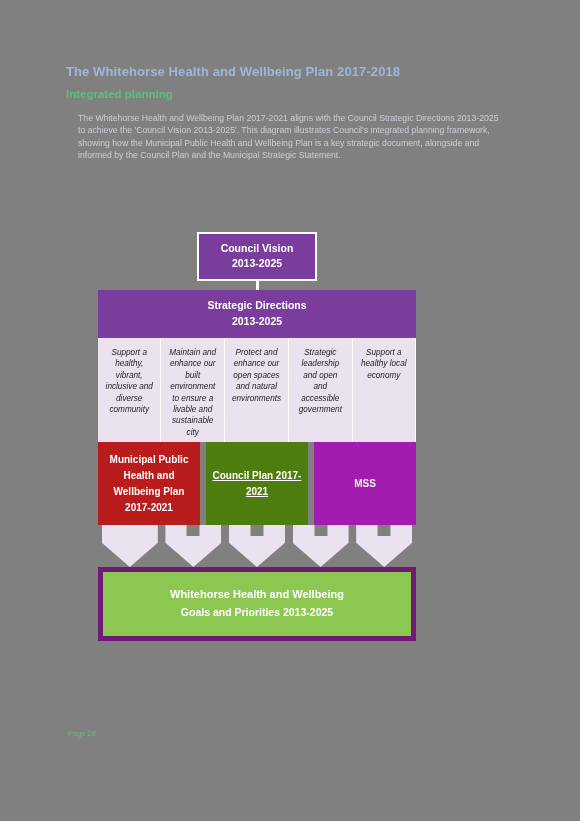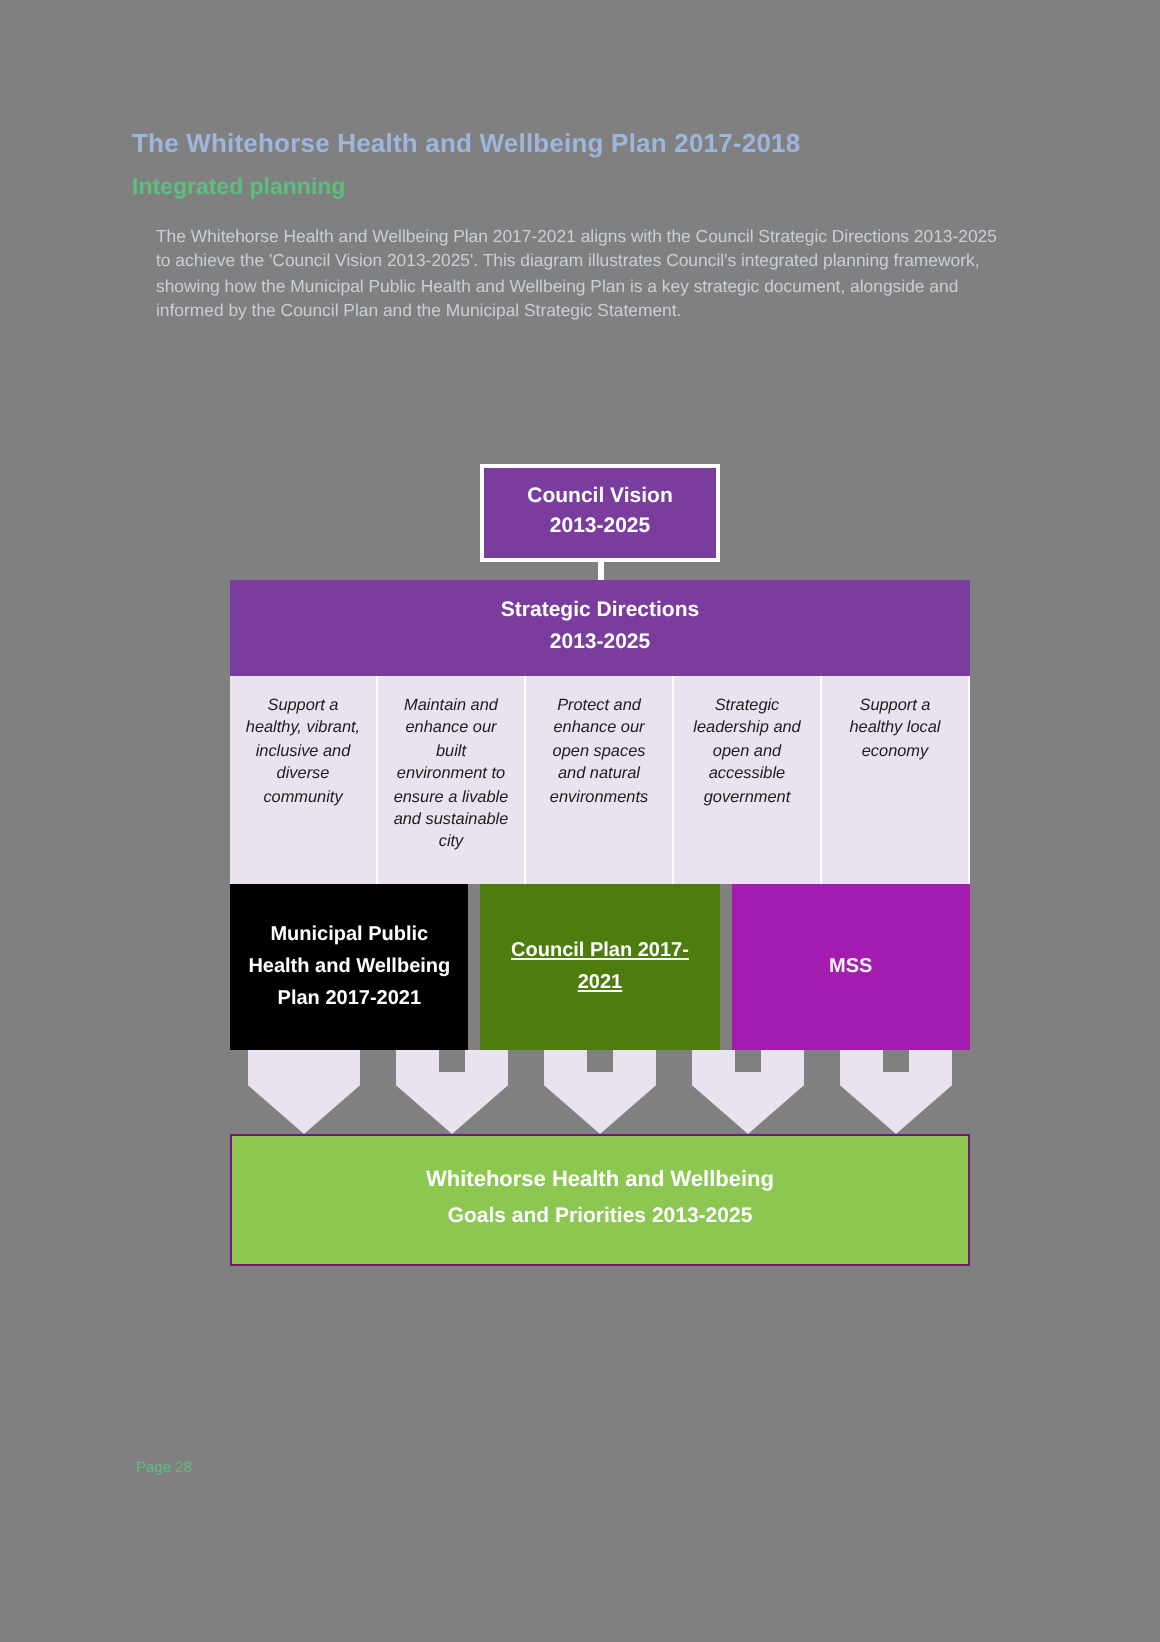--- a/index.html
+++ b/index.html
@@ -38,23 +38,23 @@
     font-size: 8.7px;
     line-height: 12.4px;
     color: #c9cfd6;
     margin: 12px;
     text-align: left;
   }
 
   
   .diagram {
     position: absolute;
-    left: 115px;
+    left: 98px;
     top: 232px;
-    width: 370px;
+    width: 318px;
   }
 
   
   .vision-row {
     display: flex;
     justify-content: center;
   }
   .council-vision {
     width: 120px;
     background: #7a3d9e;
@@ -129,21 +129,21 @@
     color: #ffffff;
     font-weight: bold;
     display: flex;
     align-items: center;
     justify-content: center;
     height: 83px;
     font-size: 10px;
     line-height: 16px;
     padding: 0 6px;
   }
-  .plan-mphwp { background: #000000; }
+  .plan-mphwp { background: #b91c1c; }
   .plan-council { background: #4d7c0f; text-decoration: underline; }
   .plan-mss { background: #a21caf; color: #f2f2f2; }
 
   
   .arrows-row {
     display: flex;
     height: 42px;
     margin-top: 0;
   }
   .arrow-cell {
@@ -167,21 +167,21 @@
     top: 0;
     width: 13px;
     height: 11px;
     background: #808080;
     z-index: 2;
   }
 
   
   .goals-banner {
     background: #8cc851;
-    border: 1px solid #701a75;
+    border: 5px solid #701a75;
     color: #ffffff;
     text-align: center;
     padding: 14px 6px 16px 6px;
   }
   .goals-title {
     font-weight: bold;
     font-size: 11px;
     line-height: 16px;
     display: block;
   }

